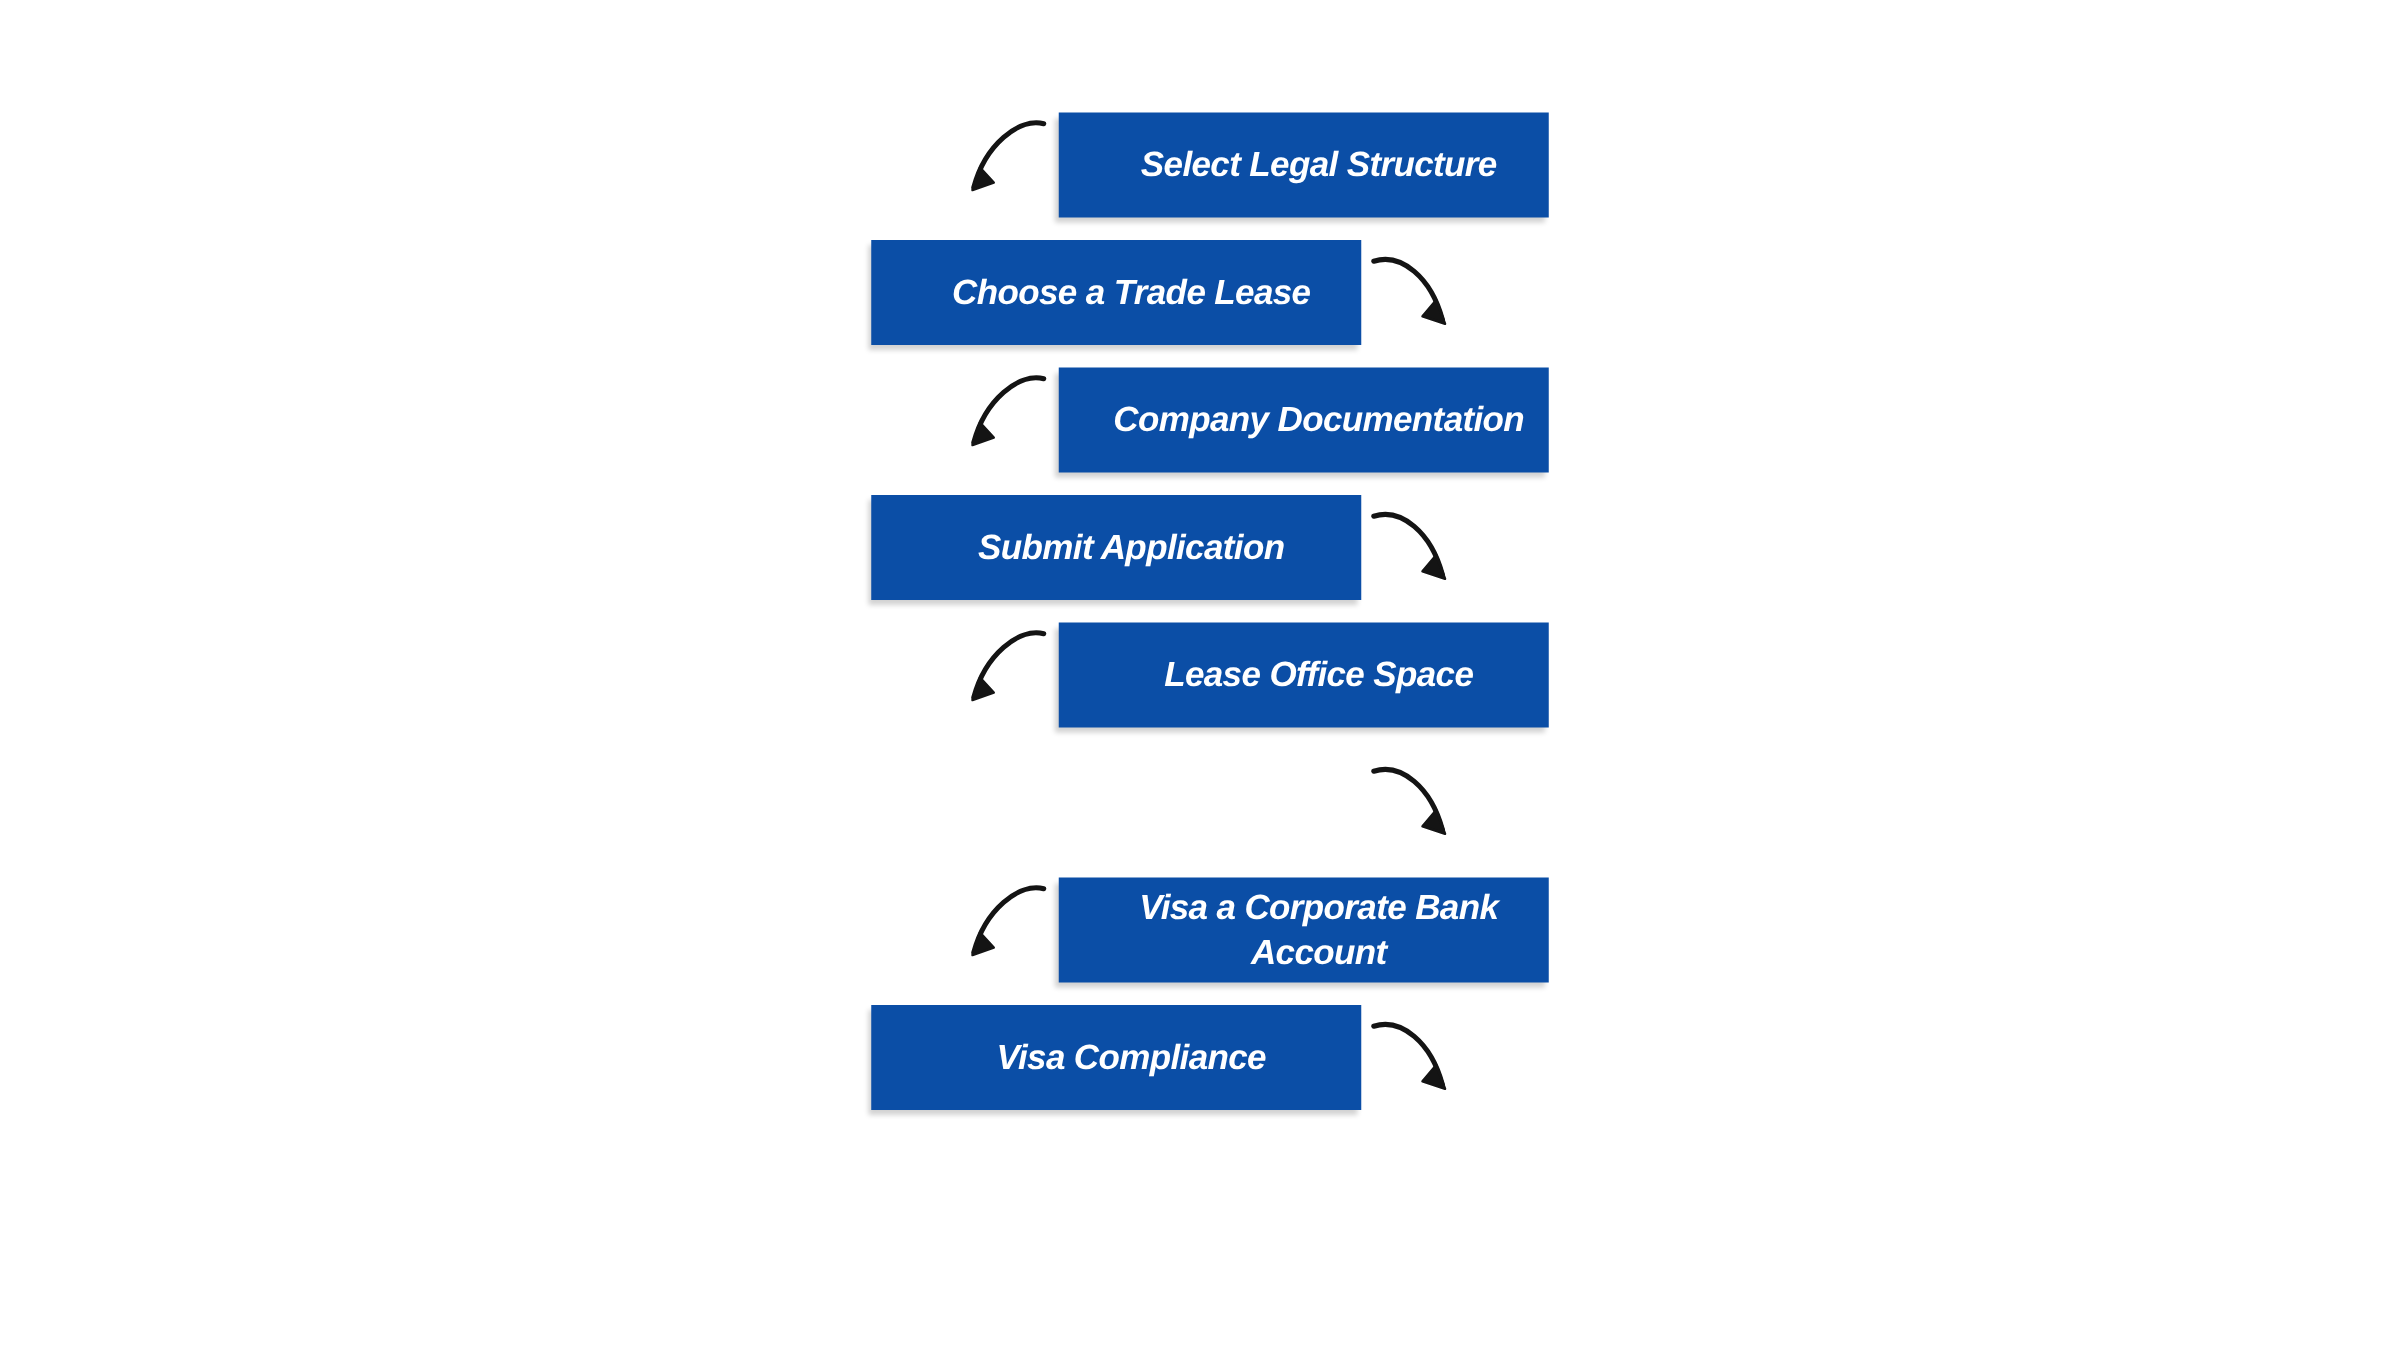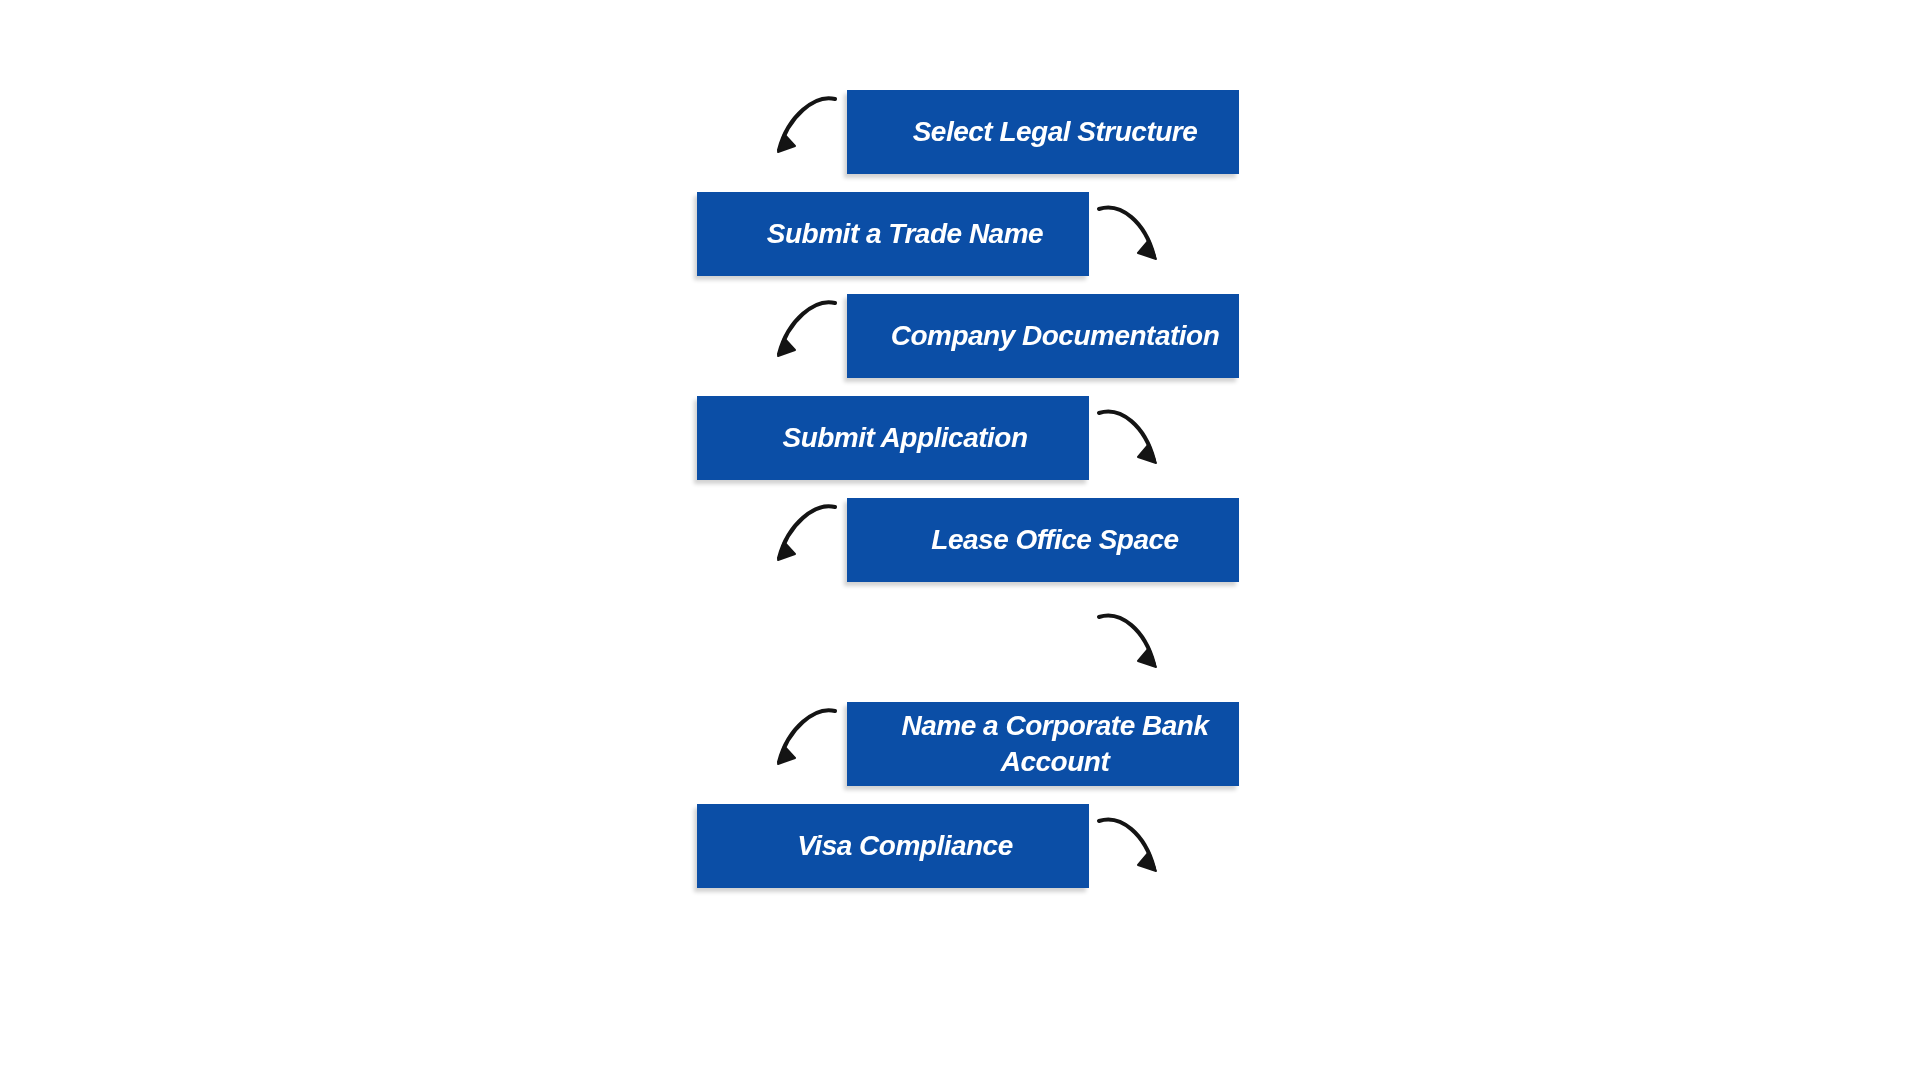--- a/index.html
+++ b/index.html
@@ -62,21 +62,21 @@
       <path d="M 63 5 C 43 0 16 22 7 56" fill="none" stroke="currentColor" stroke-width="4" stroke-linecap="round"></path>
       <path d="M 23 52 L 6 58 L 12 40 Z" fill="currentColor" stroke="currentColor" stroke-width="2" stroke-linejoin="round"></path>
     </svg>
     <div class="step-box">
       <span class="step-label">Select Legal Structure</span>
     </div>
   </div>
 
   <div class="row r2 side-left">
     <div class="step-box">
-      <span class="step-label">Submit a Trade Name</span>
+      <span class="step-label">Choose a Trade Lease</span>
     </div>
     <svg class="arrow arrow-down-right" width="70" height="66" viewBox="0 0 70 66">
       <path d="M 5 7 C 27 0 51 20 60 54" fill="none" stroke="currentColor" stroke-width="4" stroke-linecap="round"></path>
       <path d="M 44 51 L 62 57 L 55 38 Z" fill="currentColor" stroke="currentColor" stroke-width="2" stroke-linejoin="round"></path>
     </svg>
   </div>
 
   <div class="row r3 side-right">
     <svg class="arrow arrow-down-left" width="70" height="68" viewBox="0 0 70 68">
       <path d="M 63 5 C 43 0 16 22 7 56" fill="none" stroke="currentColor" stroke-width="4" stroke-linecap="round"></path>
@@ -113,21 +113,21 @@
       <path d="M 44 51 L 62 57 L 55 38 Z" fill="currentColor" stroke="currentColor" stroke-width="2" stroke-linejoin="round"></path>
     </svg>
   </div>
 
   <div class="row r7 side-right">
     <svg class="arrow arrow-down-left" width="70" height="68" viewBox="0 0 70 68">
       <path d="M 63 5 C 43 0 16 22 7 56" fill="none" stroke="currentColor" stroke-width="4" stroke-linecap="round"></path>
       <path d="M 23 52 L 6 58 L 12 40 Z" fill="currentColor" stroke="currentColor" stroke-width="2" stroke-linejoin="round"></path>
     </svg>
     <div class="step-box">
-      <span class="step-label">Name a Corporate Bank
+      <span class="step-label">Visa a Corporate Bank
 Account</span>
     </div>
   </div>
 
   <div class="row r8 side-left">
     <div class="step-box">
       <span class="step-label">Visa Compliance</span>
     </div>
     <svg class="arrow arrow-down-right" width="70" height="66" viewBox="0 0 70 66">
       <path d="M 5 7 C 27 0 51 20 60 54" fill="none" stroke="currentColor" stroke-width="4" stroke-linecap="round"></path>

